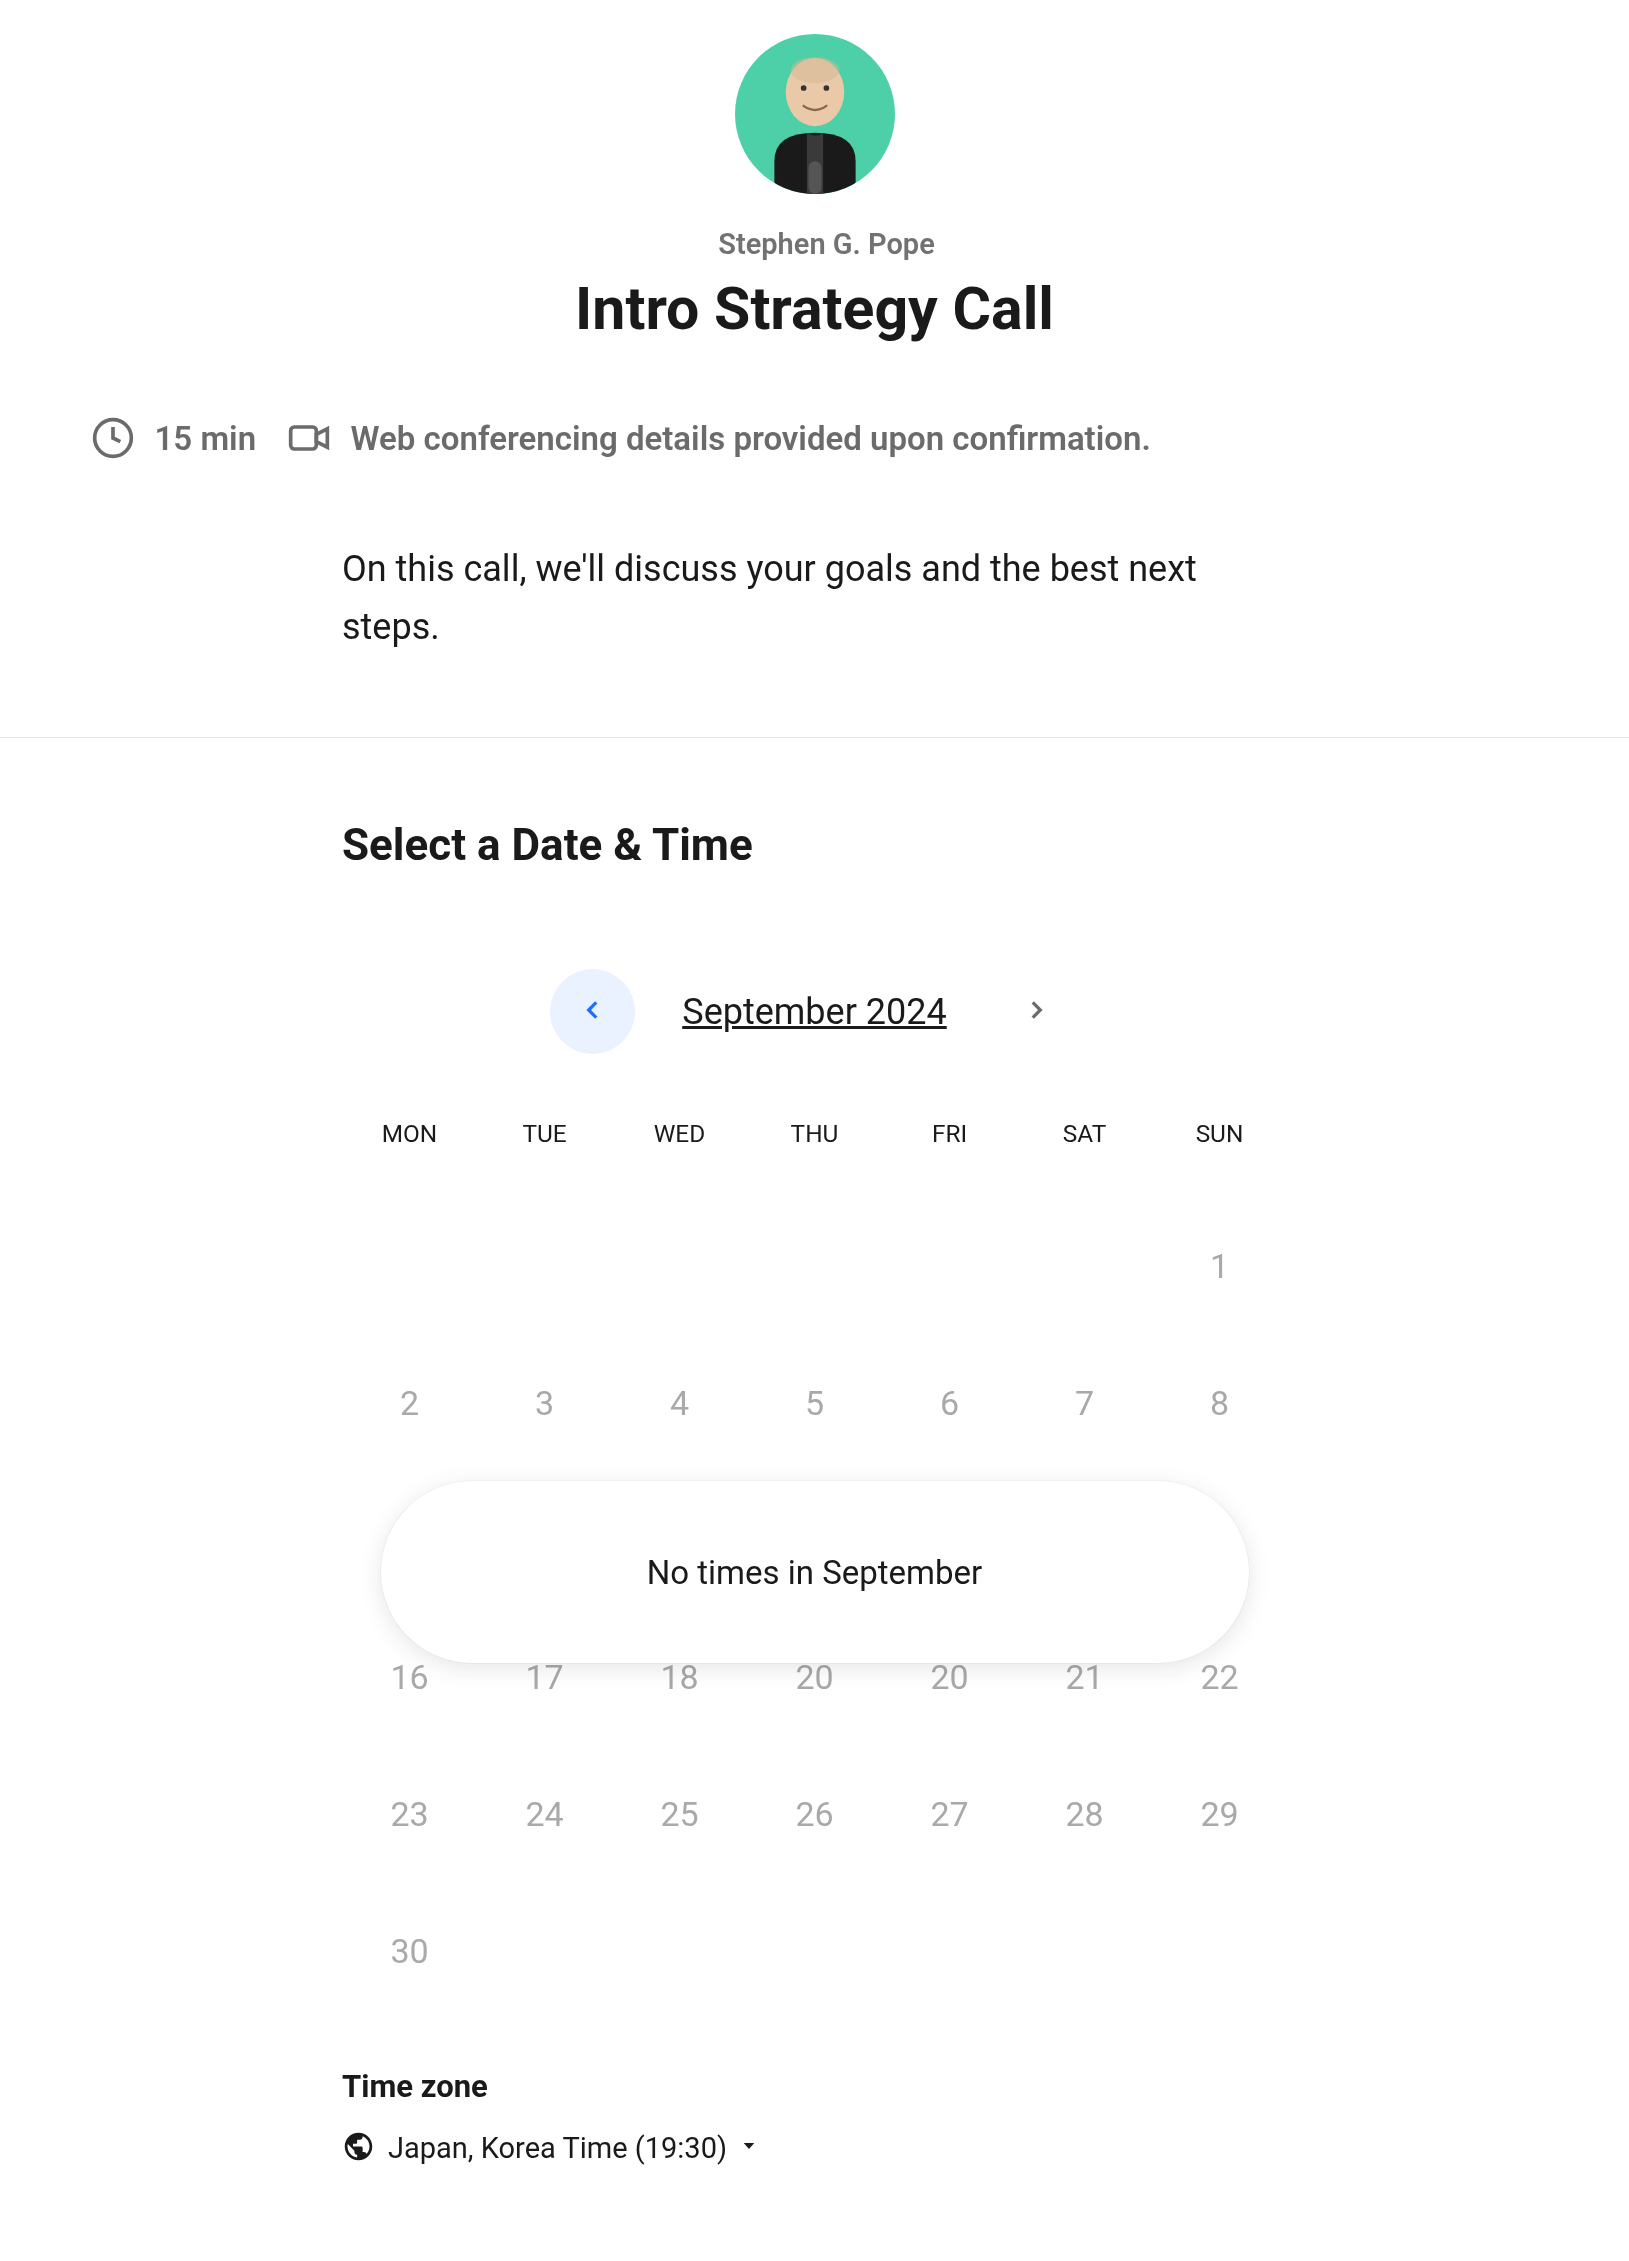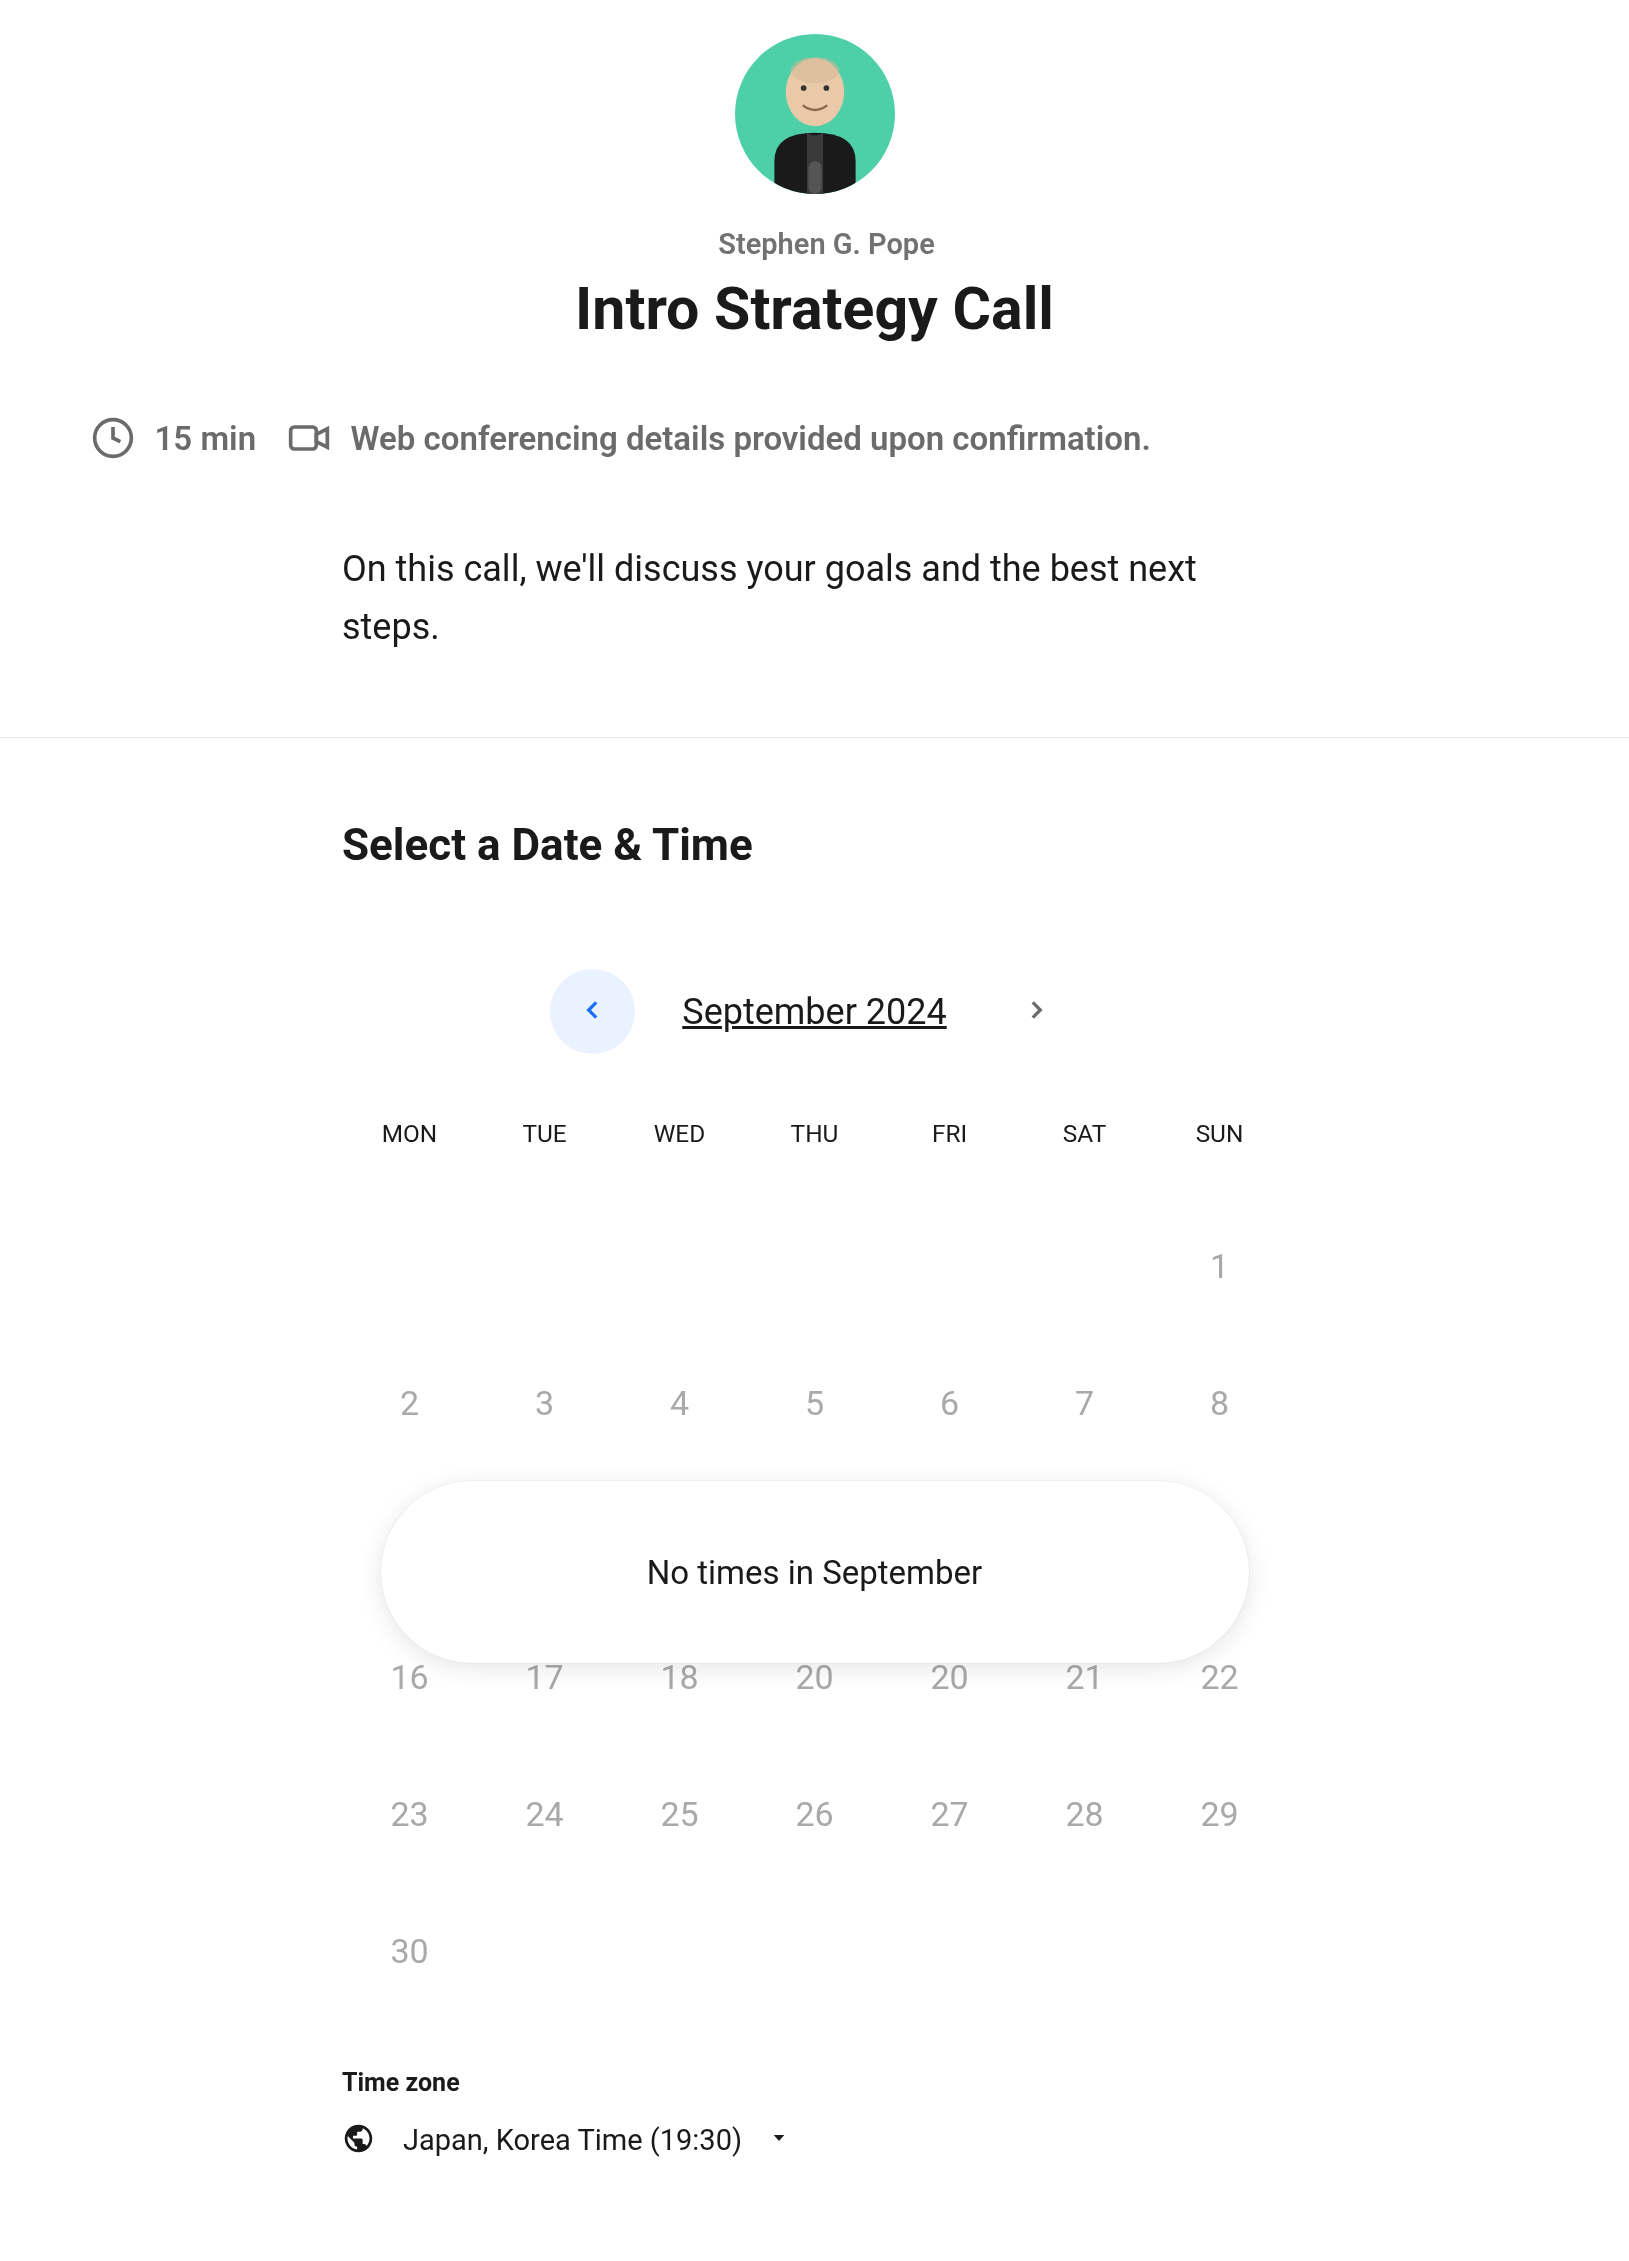--- a/index.html
+++ b/index.html
@@ -203,30 +203,30 @@
       justify-content: center;
       font-size: 33px;
       color: #1a1a1a;
     }
     
     .timezone-section {
       margin-top: 49px;
     }
     
     .timezone-title {
-      font-size: 25px;
+      font-size: 31px;
       font-weight: 700;
       color: #1a1a1a;
     }
     
     .timezone-select {
       margin-top: 24.4px;
       display: flex;
       align-items: center;
-      gap: 28px;
+      gap: 13px;
       cursor: pointer;
     }
     
     .timezone-select .globe svg {
       width: 33px;
       height: 33px;
       fill: #1a1a1a;
     }
     
     .timezone-value {

